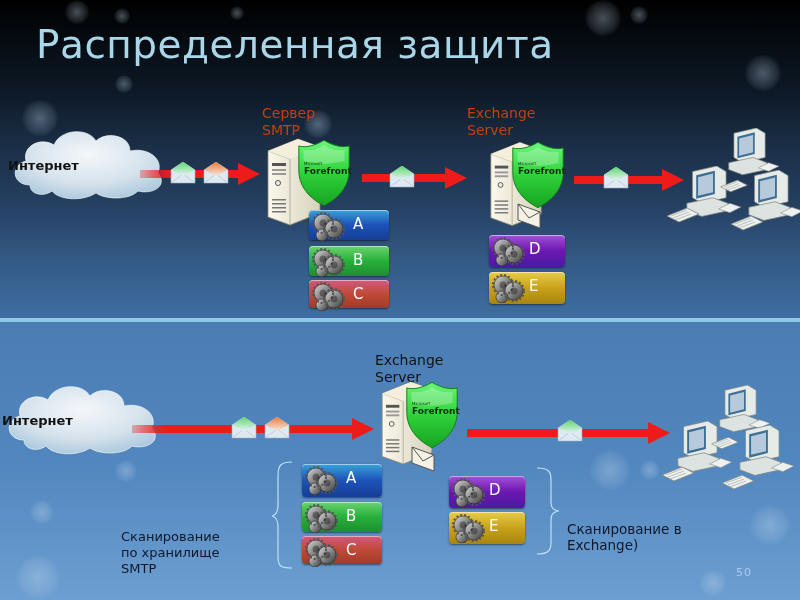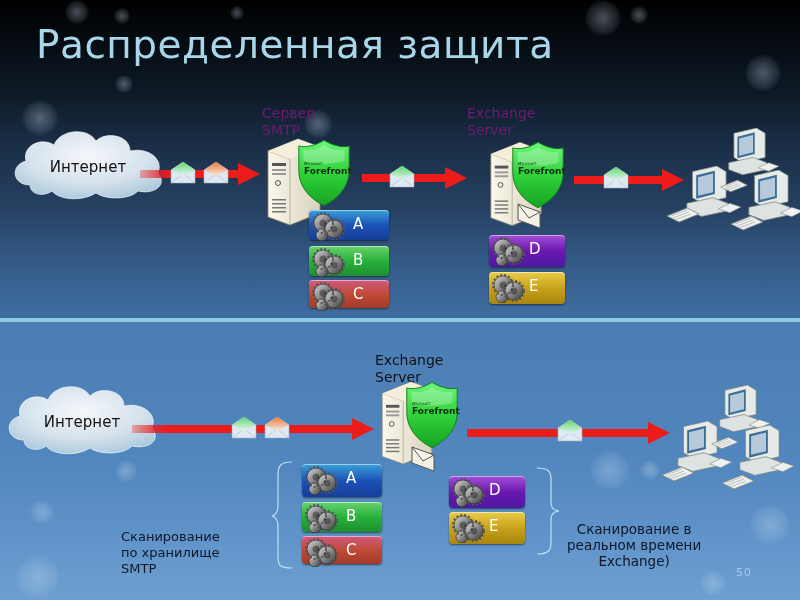--- a/index.html
+++ b/index.html
@@ -9,22 +9,22 @@
   .abs { position:absolute; }
   .bokeh { position:absolute; border-radius:50%; background: radial-gradient(circle, rgba(200,220,240,0.35) 0%, rgba(200,220,240,0.12) 55%, rgba(200,220,240,0) 75%); }
   .title { left:36px; top:22px; font-size:39px; color:#a9d6e8; letter-spacing:0.5px; font-family:"DejaVu Sans", sans-serif; }
   .divider { left:0; top:318px; width:800px; height:4px; background:#8ec9e6; }
   .bottom-panel { left:0; top:322px; width:800px; height:278px;
       background: linear-gradient(180deg, #4b7db3 0%, #5186be 50%, #6d9fd1 100%); }
   .top-panel { left:0; top:95px; width:800px; height:223px;
       background: linear-gradient(180deg, rgba(23,38,58,0) 0%, rgba(39,67,102,0.6) 50%, rgba(62,108,160,0.9) 100%); }
 
   .cloud { width:160px; height:76px; }
-  .cloud-label { position:absolute; left:0; width:100%; text-align:center; font-weight:normal; font-size:15px; color:#111; }
-  .server-label-top { font-size:14px; color:#701a75; line-height:17px; }
+  .cloud-label { position:absolute; left:0; width:100%; font-weight:bold; font-size:13px; color:#111; }
+  .server-label-top { font-size:14px; color:#c2410c; line-height:17px; }
   .server-label-bot { font-size:14px; color:#111; line-height:17px; }
 
   .arrow-line { height:8px; background:#ee1b1b; }
   .arrow-head { width:0; height:0; border-top:11px solid transparent; border-bottom:11px solid transparent; border-left:22px solid #ee1b1b; }
 
   .env { width:26px; height:22px; }
 
   .scan-box { width:80px; height:30px; border-radius:4px; box-shadow: inset 0 1px 0 rgba(255,255,255,0.5), 0 1px 2px rgba(0,0,0,0.5); }
   .scan-box .letter { position:absolute; left:44px; top:5px; font-size:15px; color:#fff; font-family:"DejaVu Sans", sans-serif; }
   .scan-box .gear { position:absolute; left:2px; top:1px; width:34px; height:30px; }
@@ -360,19 +360,18 @@
 <div class="abs scan-box" style="left:449px;top:512px;width:76px;height:32px;background:linear-gradient(180deg,#e8cc4a 0%,#c9a21a 50%,#a8850f 100%);">
   <svg class="gear">
       <use href="#gears"></use>
     </svg>
   <span class="letter" style="left:40px;">E</span>
 </div>
 
 <svg class="abs" style="left:535px;top:466px;width:24px;height:90px;">
   <path d="M2,2 C14,2 16,6 16,14 L16,36 C16,42 18,44 24,45 C18,46 16,48 16,54 L16,76 C16,84 14,88 2,88" fill="none" stroke="#bfe0f4" stroke-width="1.2"></path>
 </svg>
-<div class="abs desc" style="left:567px;top:501px;font-size:13.5px;text-align:center;">
+<div class="abs desc" style="left:567px;top:501px;font-size:13.5px;">
   <div>Сканирование в</div>
-  <div>реальном времени</div>
   <div>Exchange)</div>
 </div>
 
 <div class="abs slide-num" style="left:736px;top:566px;">50</div>
 
 </body></html>

